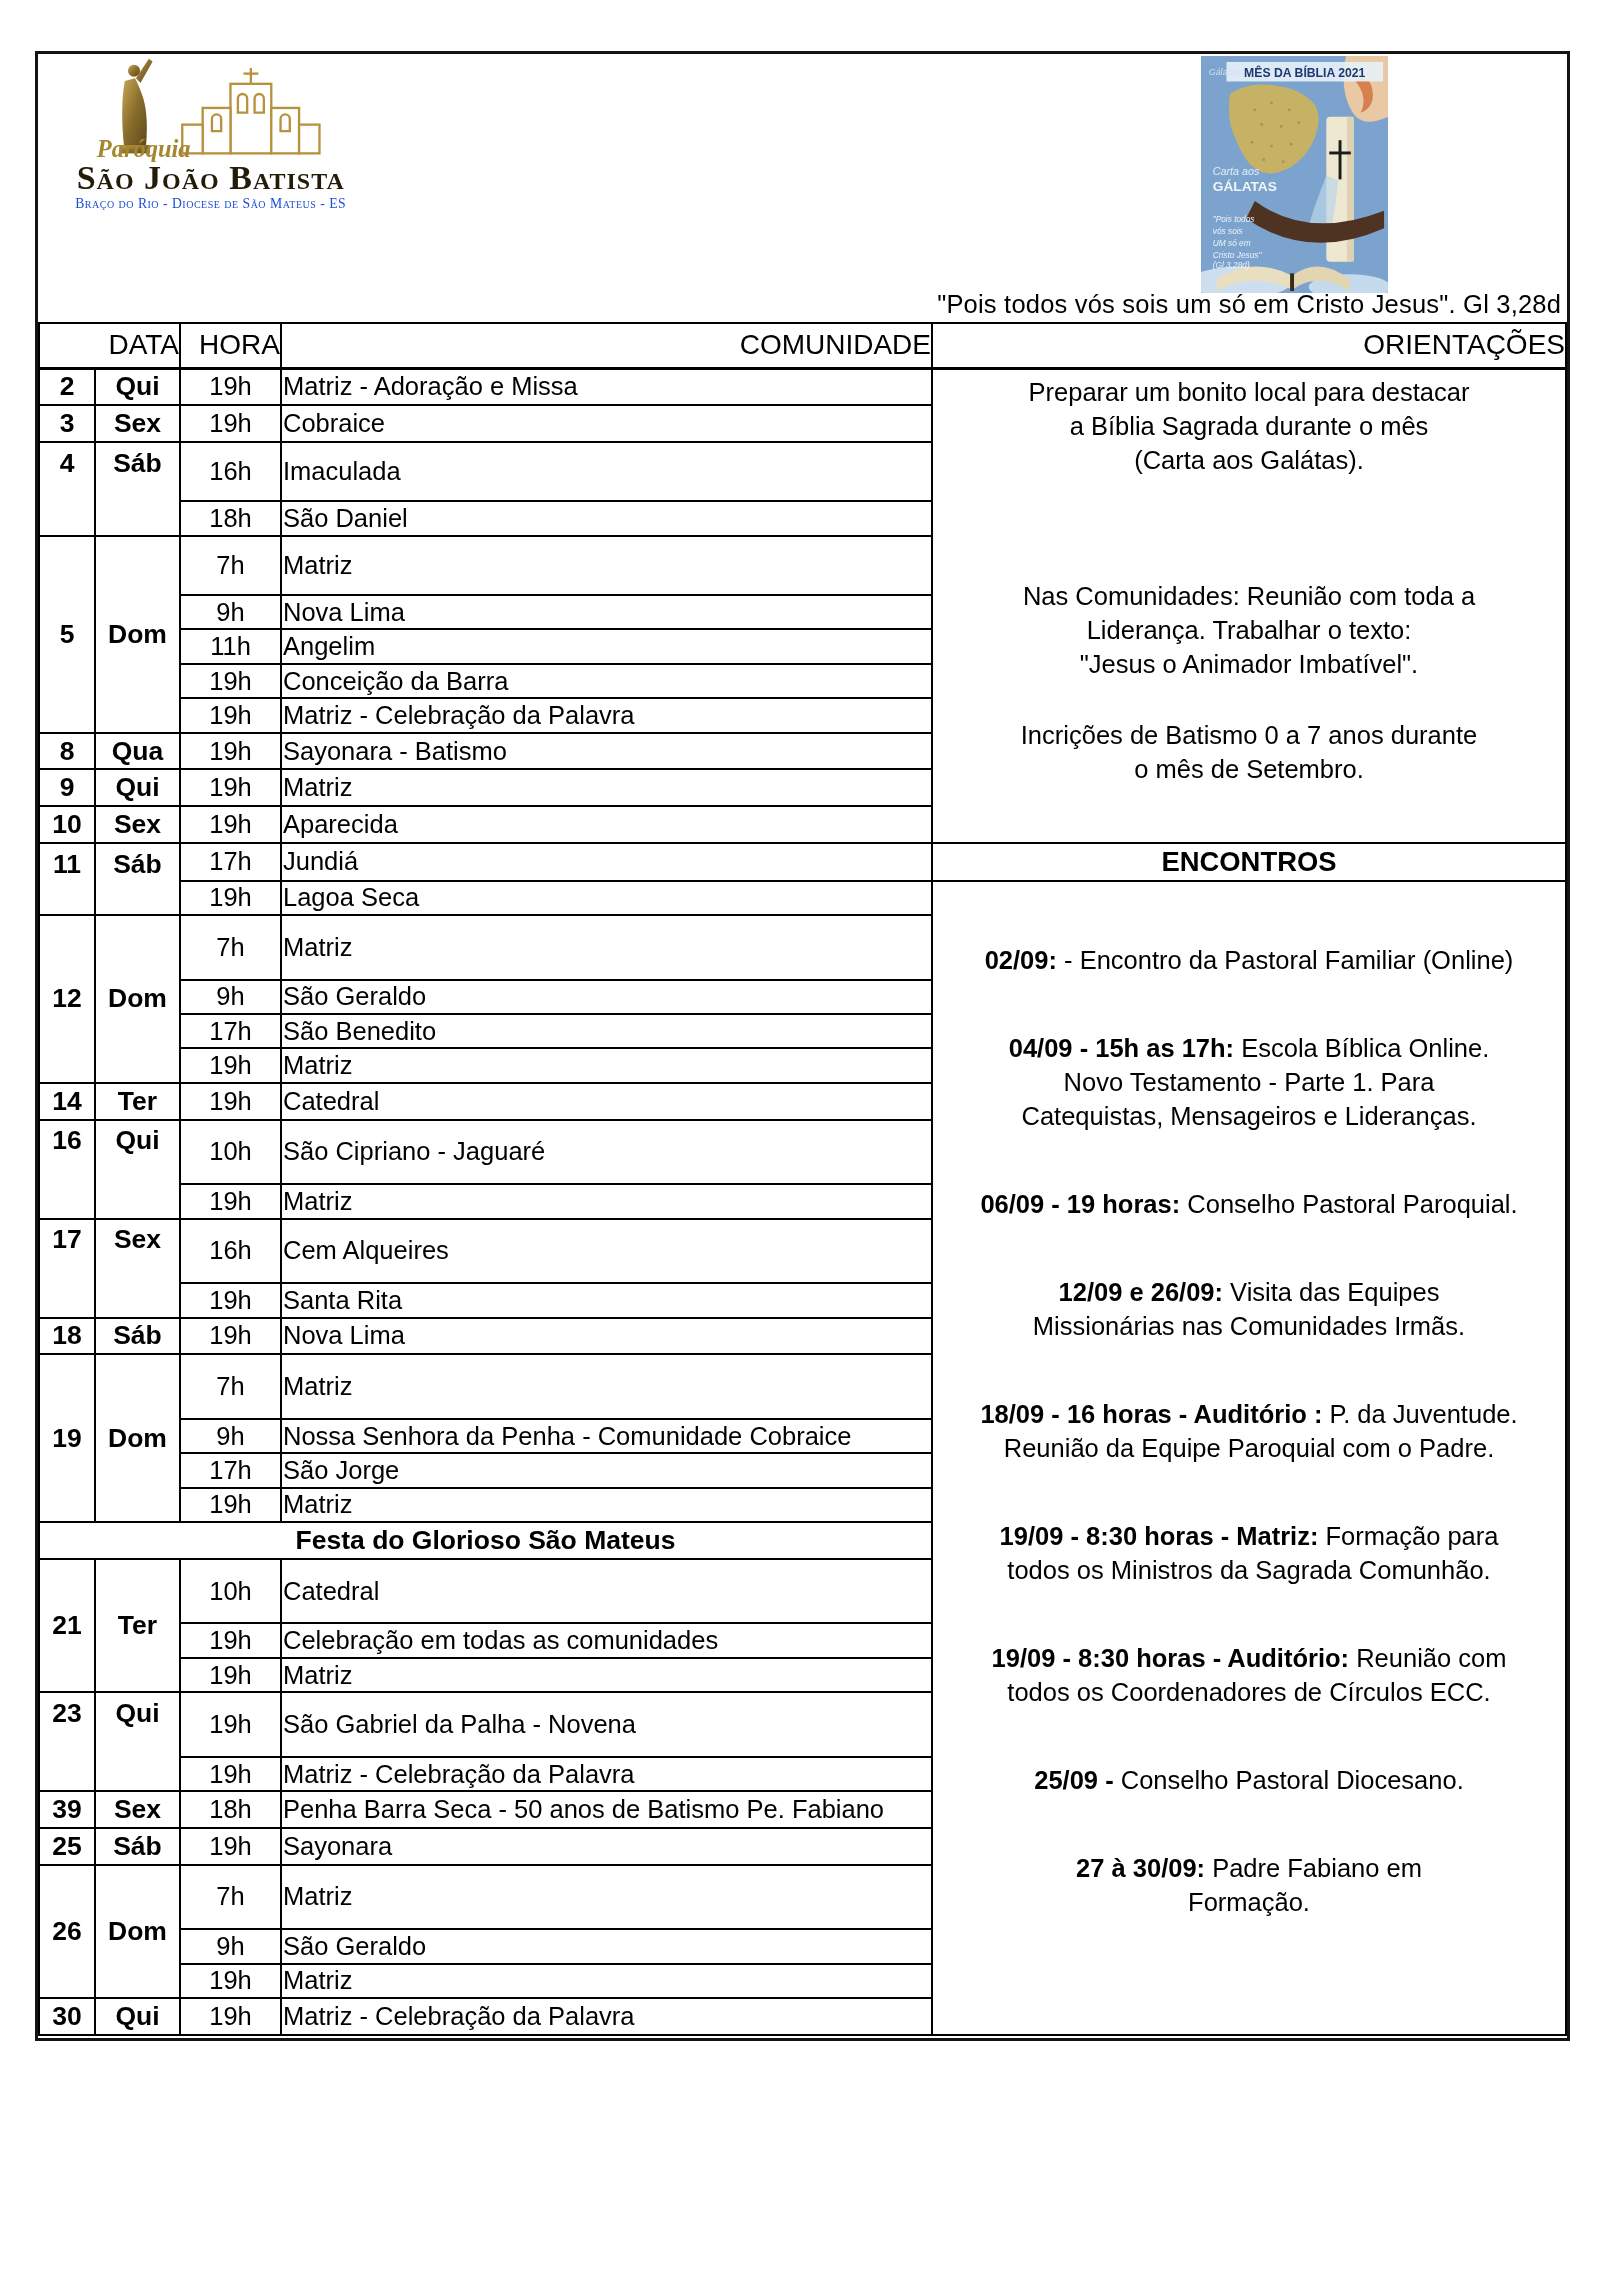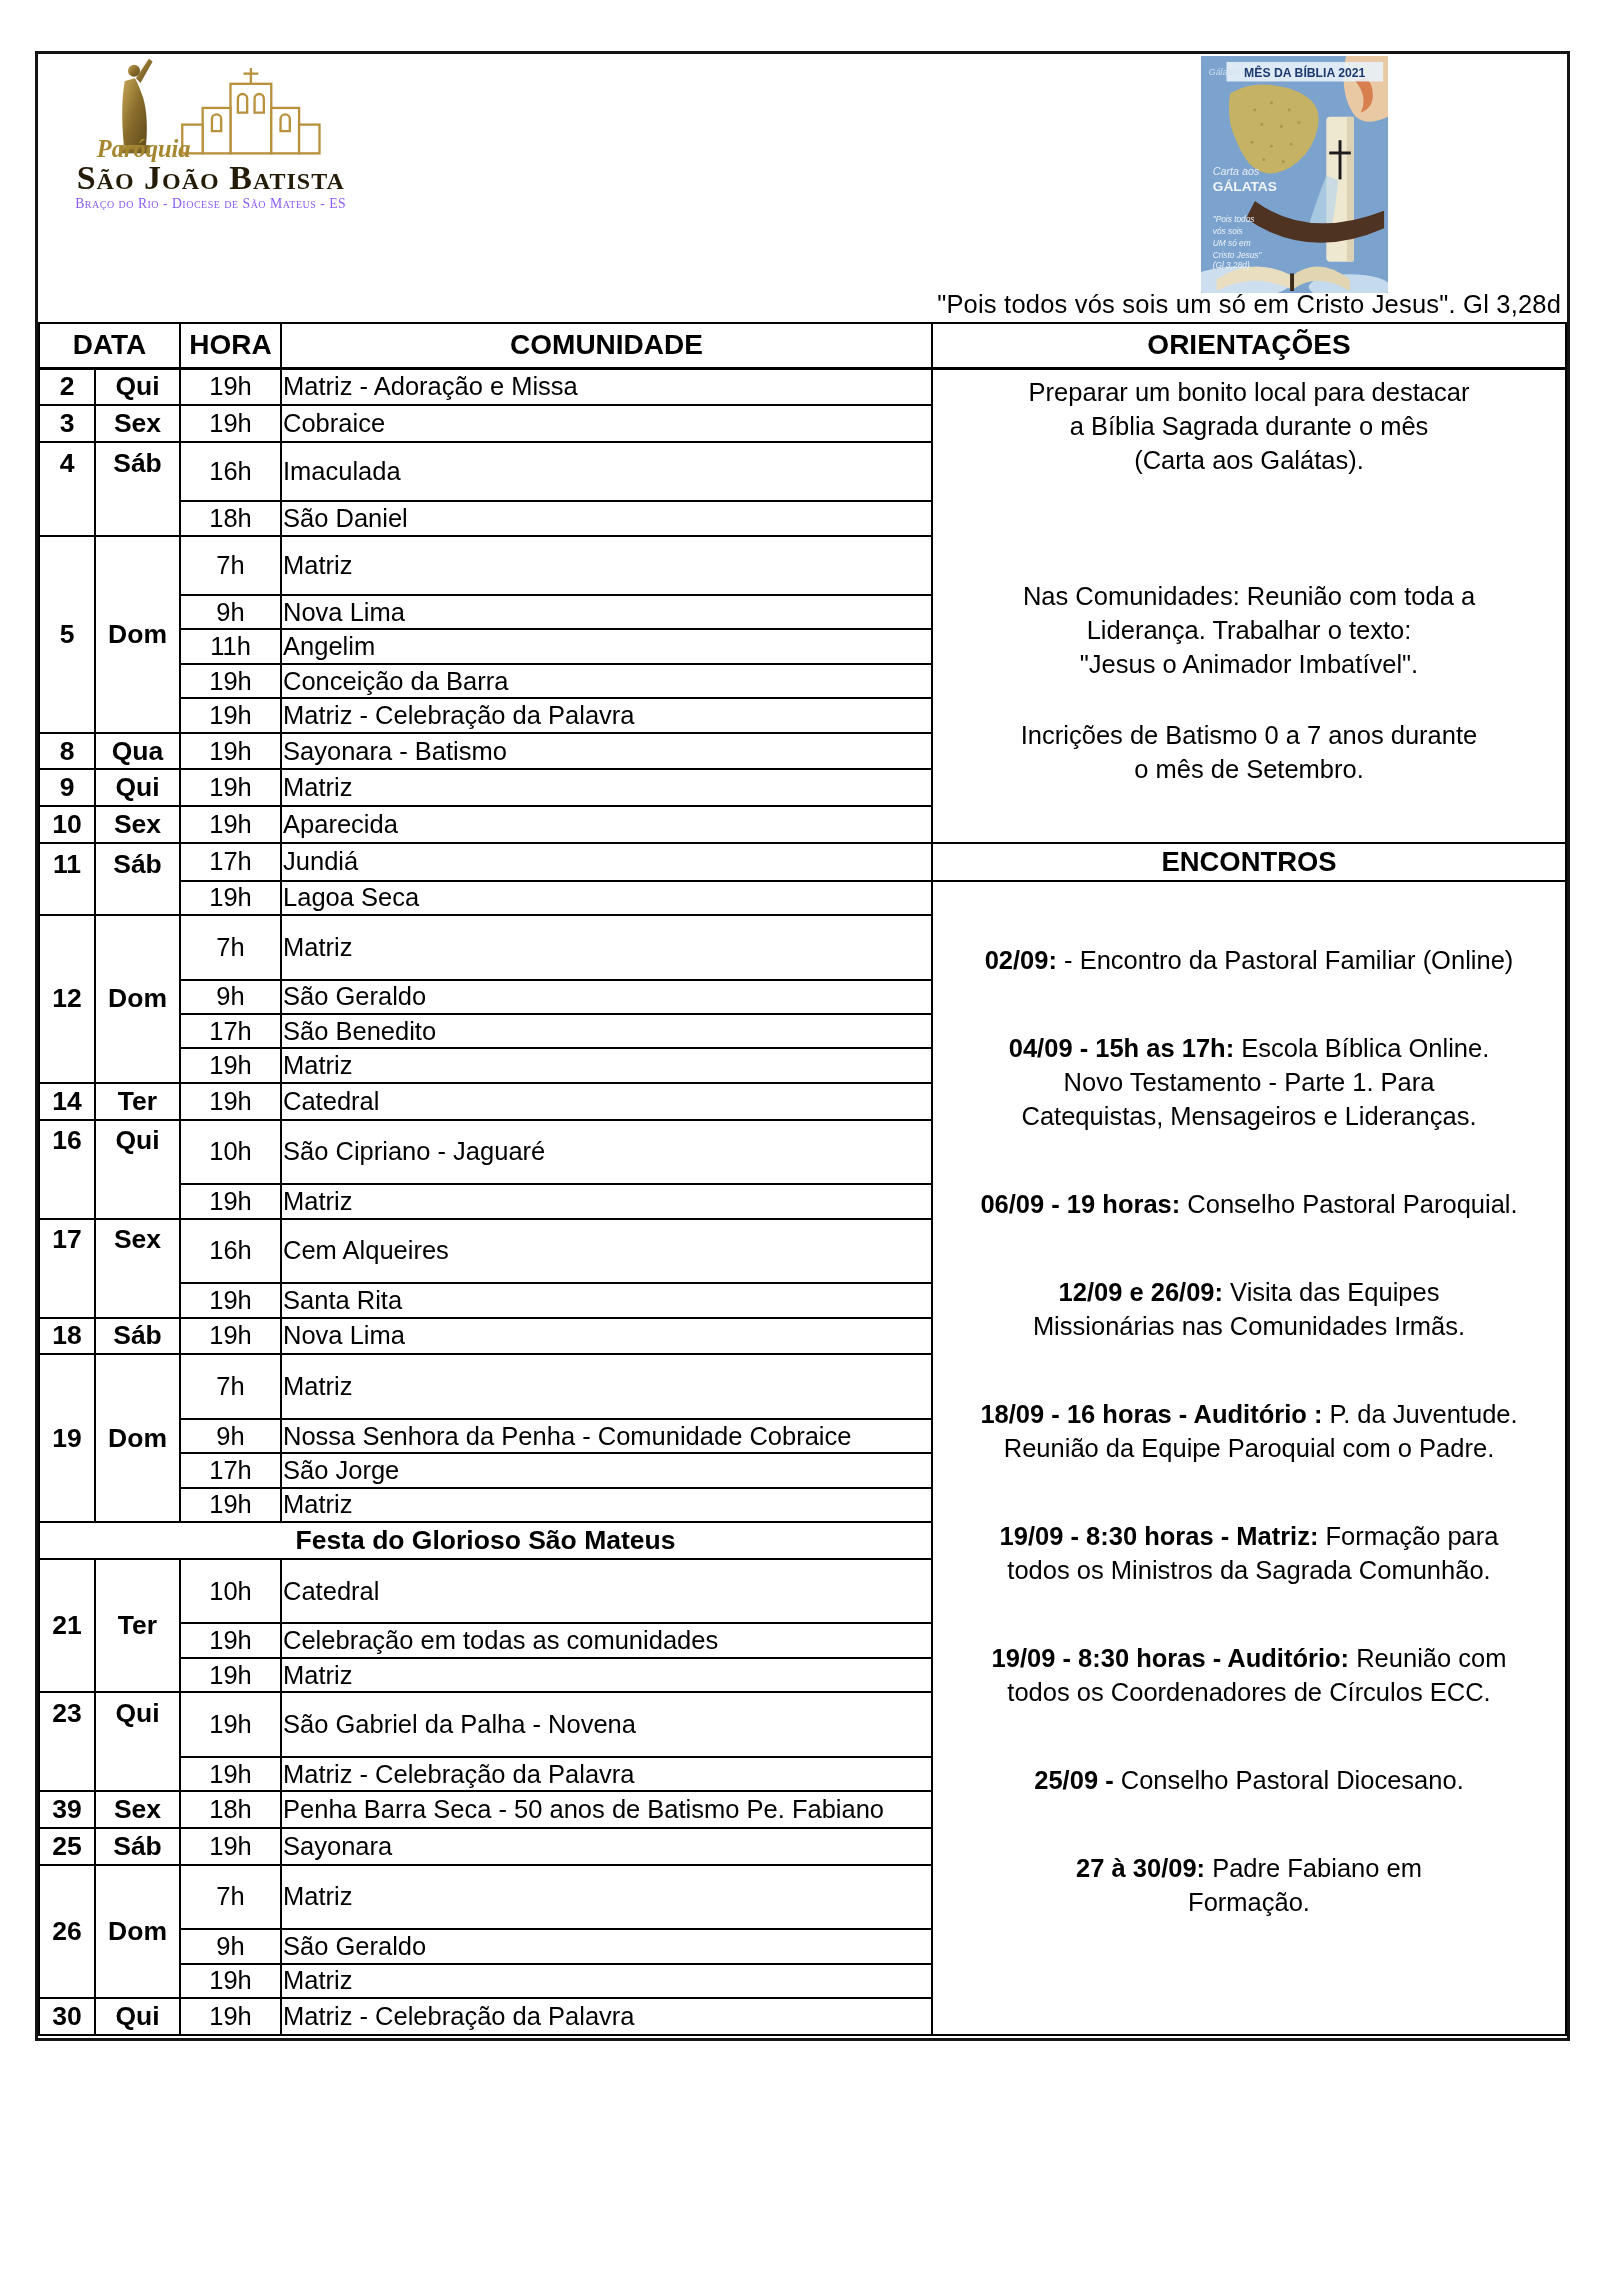--- a/index.html
+++ b/index.html
@@ -19,42 +19,42 @@
   .paroquia {
     font-family:"Liberation Serif", serif; font-style:italic; font-weight:700;
     color:#a4872e; font-size:24.5px; text-align:left; padding-left:43px; margin-top:-23.5px;
   }
   .parish-name {
     font-family:"Liberation Serif", serif; font-variant:small-caps; font-weight:700;
     font-size:34px; color:#241c08; line-height:1.02; letter-spacing:1px; margin-top:-2px;
   }
   .parish-sub {
     font-family:"Liberation Serif", serif; font-variant:small-caps;
-    font-size:13.7px; color:#8b5cf6; letter-spacing:0.5px; margin-top:1px;
+    font-size:13.7px; color:#1d4ed8; letter-spacing:0.5px; margin-top:1px;
   }
   .title-block { position:absolute; left:284px; top:57px; width:725px; text-align:center; }
   .title {
     font-size:165px; font-weight:700; line-height:0.95; color:#33373c; white-space:nowrap;
     transform:scaleX(0.72); transform-origin:center top;
     text-shadow:-3.9px -3.9px 0 #a9c6e6, 3.9px -3.9px 0 #a9c6e6, -3.9px 3.9px 0 #a9c6e6, 3.9px 3.9px 0 #a9c6e6,
                  6.9px 7.8px 8.8px rgba(110,140,175,0.55);
   }
   .subtitle {
     font-size:74px; font-weight:700; color:#393d42; margin-top:-7.8px; white-space:nowrap;
     transform:scaleX(0.80); transform-origin:center top;
     text-shadow:-2.9px -2.9px 0 #a9c6e6, 2.9px -2.9px 0 #a9c6e6, -2.9px 2.9px 0 #a9c6e6, 2.9px 2.9px 0 #a9c6e6,
                  4.9px 5.9px 6.9px rgba(110,140,175,0.55);
   }
   .poster { position:absolute; left:1163px; top:2px; width:187px; height:237px; display:block; }
   .poster text { font-family:"Liberation Sans", sans-serif; }
   .verse { position:absolute; right:5.9px; bottom:2.9px; font-size:25.5px; letter-spacing:0.2px; }
   
   .sched { width:100%; height:1714px; border-collapse:collapse; table-layout:fixed; }
   .sched th, .sched td { border:2px solid #000; padding:0; }
-  .sched thead th { font-size:28px; font-weight:700; text-align:center; height:45px; border-bottom:3.9px solid #000; }
+  .sched thead th { font-size:28px; font-weight:400; text-align:right; height:45px; border-bottom:3.9px solid #000; }
   td.day, td.dow { font-weight:700; font-size:26.5px; text-align:center; vertical-align:middle; }
   td.hora { font-size:25.5px; text-align:center; vertical-align:middle; }
   td.com  { font-size:25.5px; text-align:left; padding-left:1px; vertical-align:middle; }
   td.festa{ font-weight:700; font-size:26.5px; text-align:center; vertical-align:middle; }
   td.vtop { vertical-align:top; padding-top:4.9px; }
   td.orient { vertical-align:top; text-align:center; font-size:25.5px; }
   td.orient p { margin:8px; line-height:34px; white-space:pre-line; }
   td.orient p.p0 { margin-top:5.9px; }
   td.orient p.p1 { margin-top:102px; }
   td.orient p.p2 { margin-top:37px; }

